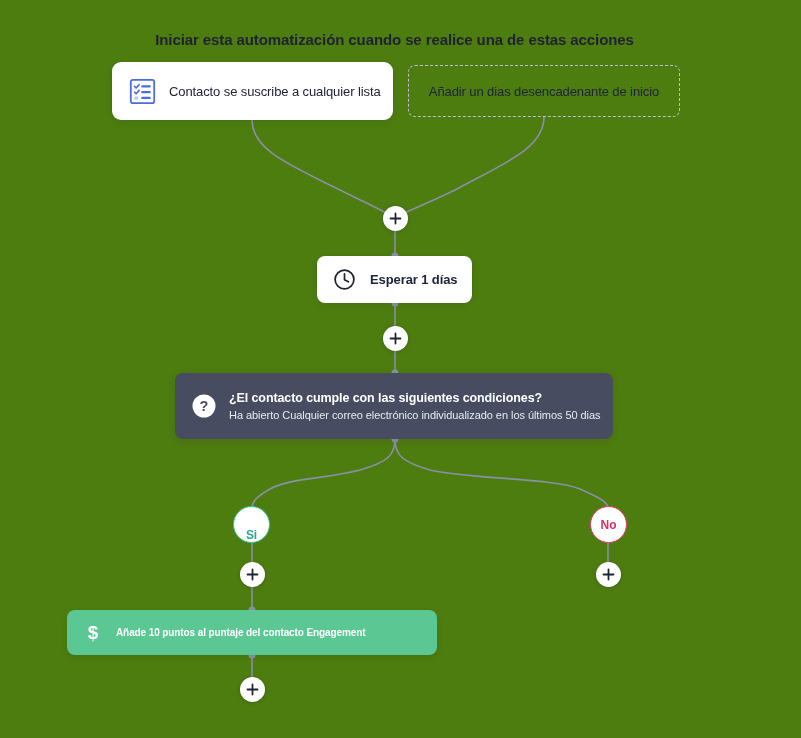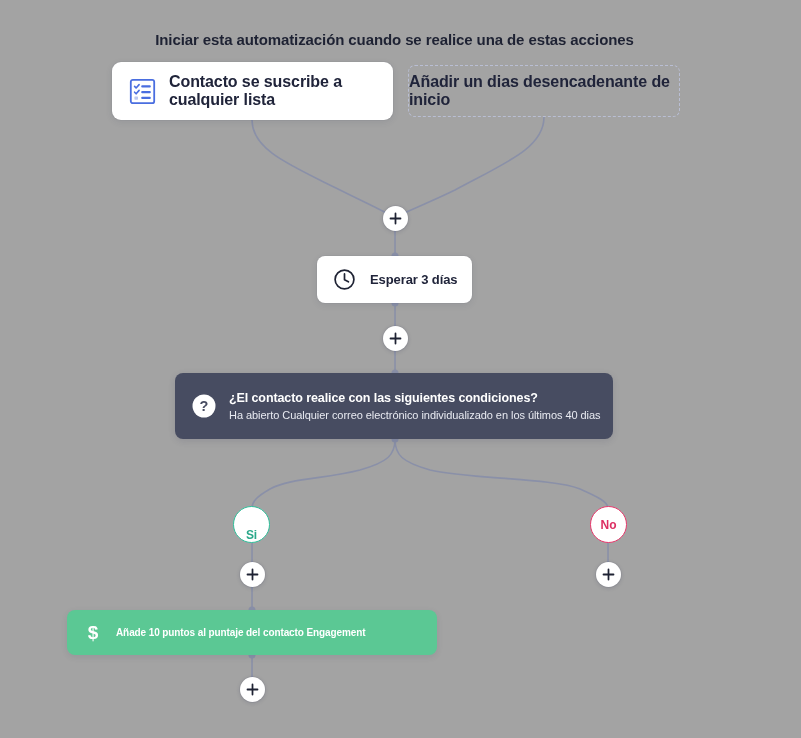--- a/index.html
+++ b/index.html
@@ -7,21 +7,21 @@
     margin: 0; padding: 0;
     width: 801px; height: 738px;
     background: #f5f6fc;
     font-family: "Liberation Sans", sans-serif;
     overflow: hidden;
   }
   #canvas {
     position: relative;
     width: 801px;
     height: 738px;
-    background: #a3a3a3;
+    background: #4d7c0f;
   }
   #edges {
     position: absolute;
     left: 0; top: 0;
     width: 801px; height: 738px;
     pointer-events: none;
   }
   .node { position: absolute; }
 
   
@@ -43,22 +43,22 @@
     background: #ffffff;
     border-radius: 9px;
     box-shadow: 0 2px 7px rgba(40,45,80,0.10), 0 0 0 1px rgba(40,45,80,0.04);
   }
   #trigger-subscribe {
     left: 112px; top: 62px;
     width: 281px; height: 58px;
     padding-left: 17px;
   }
   .trigger-label {
-    font-size: 16px;
-    font-weight: bold;
+    font-size: 13px;
+    font-weight: normal;
     color: #20243a;
     margin-left: 13px;
     letter-spacing: -0.1px;
   }
   #trigger-add {
     left: 408px; top: 65px;
     width: 272px; height: 52px;
     display: flex;
     align-items: center;
     justify-content: center;
@@ -258,39 +258,39 @@
     </svg>
   </div>
 
   <div class="node" id="node-wait">
     <span class="clock-icon">
       <svg viewBox="0 0 23 23" width="23" height="23">
         <circle cx="11.5" cy="11.5" r="9.4" fill="none" stroke="#1e2233" stroke-width="1.7"></circle>
         <path d="M11.5,5.9 L11.5,11.8 L15.4,13.8" fill="none" stroke="#1e2233" stroke-width="1.7" stroke-linecap="round" stroke-linejoin="round"></path>
       </svg>
     </span>
-    <span class="wait-label">Esperar 3 días</span>
+    <span class="wait-label">Esperar 1 días</span>
   </div>
 
   <div class="node plus-btn" style="left:383px; top:326px;">
     <svg viewBox="0 0 14 14" width="13" height="13">
       <path d="M7,1.6 L7,12.4 M1.6,7 L12.4,7" stroke="#1e2233" stroke-width="1.9" stroke-linecap="round"></path>
     </svg>
   </div>
 
   <div class="node" id="node-condition">
     <span class="qmark">
       <svg viewBox="0 0 26 26" width="26" height="26">
         <circle cx="13" cy="13" r="11.5" fill="#ffffff"></circle>
         <text x="13" y="18.2" text-anchor="middle" font-family="Liberation Sans, sans-serif" font-size="14.5" font-weight="bold" fill="#474c61">?</text>
       </svg>
     </span>
     <span class="cond-text">
-      <div class="cond-title">¿El contacto realice con las siguientes condiciones?</div>
-      <div class="cond-sub">Ha abierto Cualquier correo electrónico individualizado en los últimos 40 dias</div>
+      <div class="cond-title">¿El contacto cumple con las siguientes condiciones?</div>
+      <div class="cond-sub">Ha abierto Cualquier correo electrónico individualizado en los últimos 50 dias</div>
     </span>
   </div>
 
   <div class="node branch-circle" id="branch-yes">
     <span>Si</span>
   </div>
 
   <div class="node branch-circle" id="branch-no">
     <span>No</span>
   </div>

